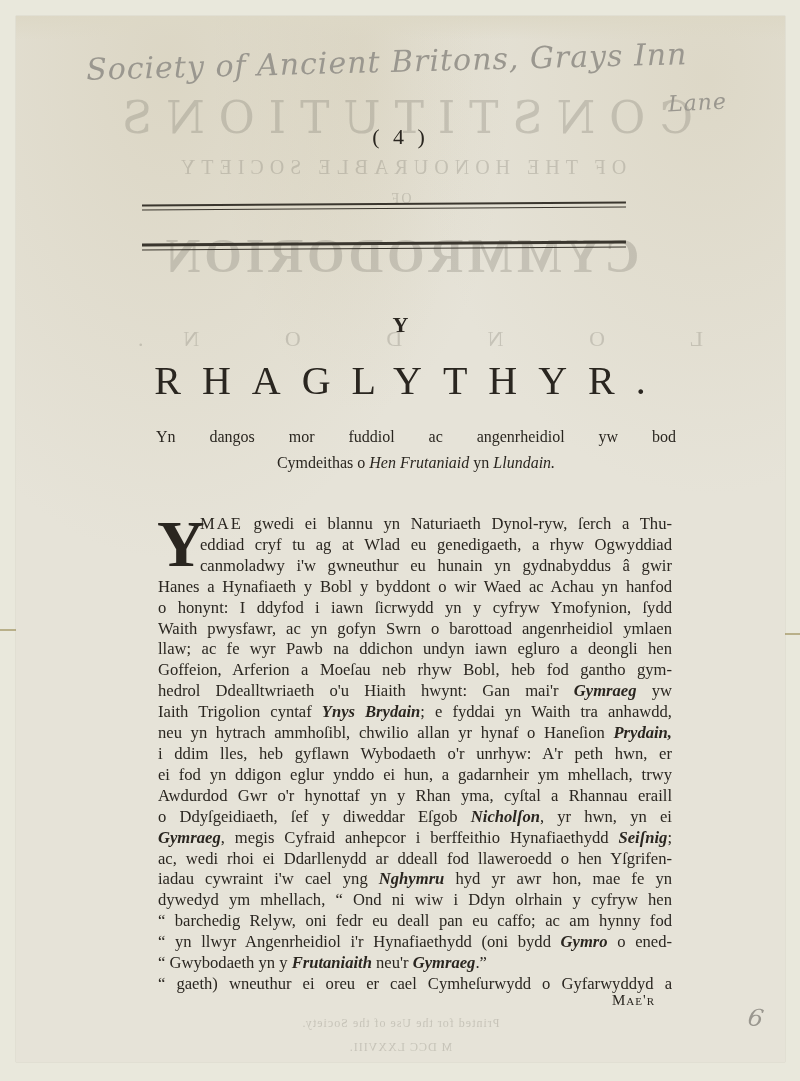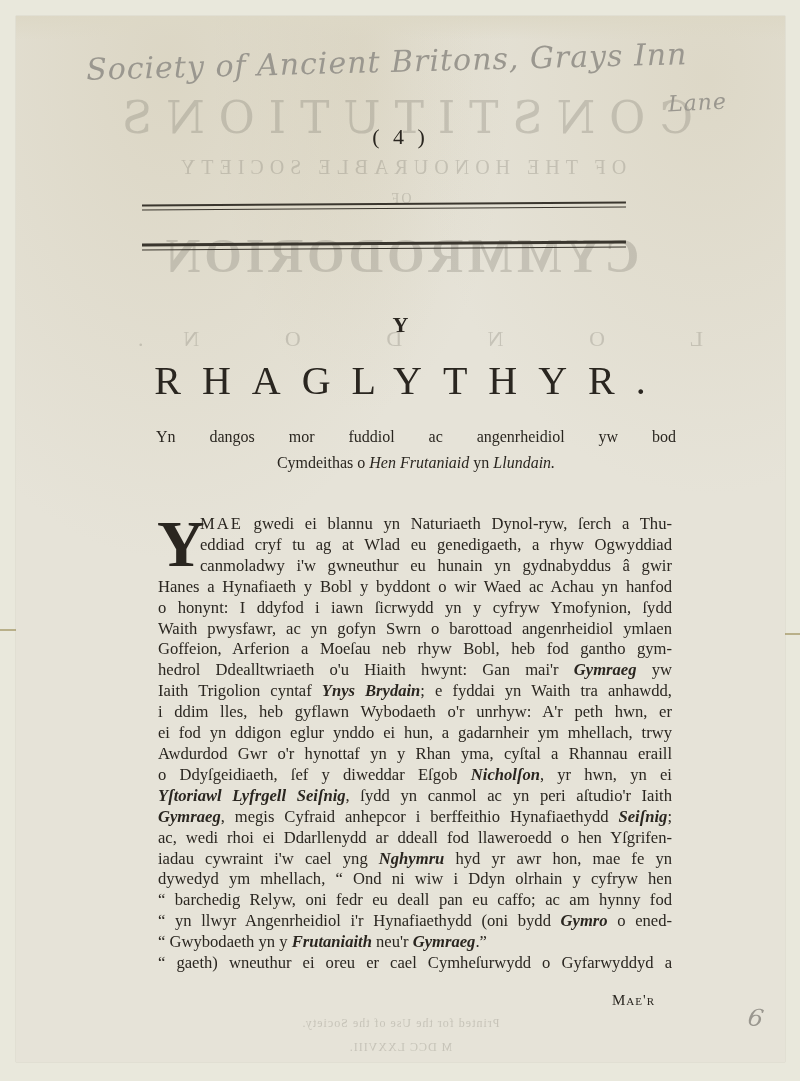--- a/index.html
+++ b/index.html
@@ -131,28 +131,29 @@
   </div>
 
   <div class="body-text">
     <span class="dropcap">Y</span>
     <span class="line indent"><span class="smallcaps">MAE</span><span> gwedi ei blannu yn Naturiaeth Dynol-ryw, ſerch a Thu-</span></span>
     <span class="line indent">eddiad cryf tu ag at Wlad eu genedigaeth, a rhyw Ogwyddiad</span>
     <span class="line indent">canmoladwy i'w gwneuthur eu hunain yn gydnabyddus â gwir</span>
     <span class="line">Hanes a Hynafiaeth y Bobl y byddont o wir Waed ac Achau yn hanfod</span>
     <span class="line">o honynt: I ddyfod i iawn ſicrwydd yn y cyfryw Ymofynion, ſydd</span>
     <span class="line">Waith pwysfawr, ac yn gofyn Swrn o barottoad angenrheidiol ymlaen</span>
+    <span class="line">llaw; ac fe wyr Pawb na ddichon undyn iawn egluro a deongli hen</span>
     <span class="line">Goffeion, Arferion a Moeſau neb rhyw Bobl, heb fod gantho gym-</span>
     <span class="line"><span>hedrol Ddealltwriaeth o'u Hiaith hwynt: Gan mai'r </span><span class="it">Gymraeg</span><span> yw</span></span>
     <span class="line"><span>Iaith Trigolion cyntaf </span><span class="it">Ynys Brydain</span><span>; e fyddai yn Waith tra anhawdd,</span></span>
+    <span class="line"><span>neu yn hytrach ammhoſibl, chwilio allan yr hynaf o Haneſion </span><span class="it">Prydain,</span></span>
     <span class="line">i ddim lles, heb gyflawn Wybodaeth o'r unrhyw: A'r peth hwn, er</span>
     <span class="line">ei fod yn ddigon eglur ynddo ei hun, a gadarnheir ym mhellach, trwy</span>
     <span class="line">Awdurdod Gwr o'r hynottaf yn y Rhan yma, cyſtal a Rhannau eraill</span>
     <span class="line"><span>o Ddyſgeidiaeth, ſef y diweddar Eſgob </span><span class="it">Nicholſon</span><span>, yr hwn, yn ei</span></span>
-    <span class="line"><span class="it">Yſtoriawl Lyfrgell Seiſnig</span><span>, ſydd yn canmol ac yn peri aſtudio'r Iaith</span></span>
     <span class="line"><span class="it">Gymraeg</span><span>, megis Cyfraid anhepcor i berffeithio Hynafiaethydd </span><span class="it">Seiſnig</span><span>;</span></span>
     <span class="line">ac, wedi rhoi ei Ddarllenydd ar ddeall fod llaweroedd o hen Yſgrifen-</span>
     <span class="line"><span>iadau cywraint i'w cael yng </span><span class="it">Nghymru</span><span> hyd yr awr hon, mae fe yn</span></span>
     <span class="line">dywedyd ym mhellach, “ Ond ni wiw i Ddyn olrhain y cyfryw hen</span>
     <span class="line">“ barchedig Relyw, oni fedr eu deall pan eu caffo; ac am hynny fod</span>
     <span class="line"><span>“ yn llwyr Angenrheidiol i'r Hynafiaethydd (oni bydd </span><span class="it">Gymro</span><span> o ened-</span></span>
     <span class="line last"><span>“ Gwybodaeth yn y </span><span class="it">Frutaniaith</span><span> neu'r </span><span class="it">Gymraeg</span><span>.”</span></span>
     <span class="line">“ gaeth) wneuthur ei oreu er cael Cymheſurwydd o Gyfarwyddyd a</span>
   </div>
 

